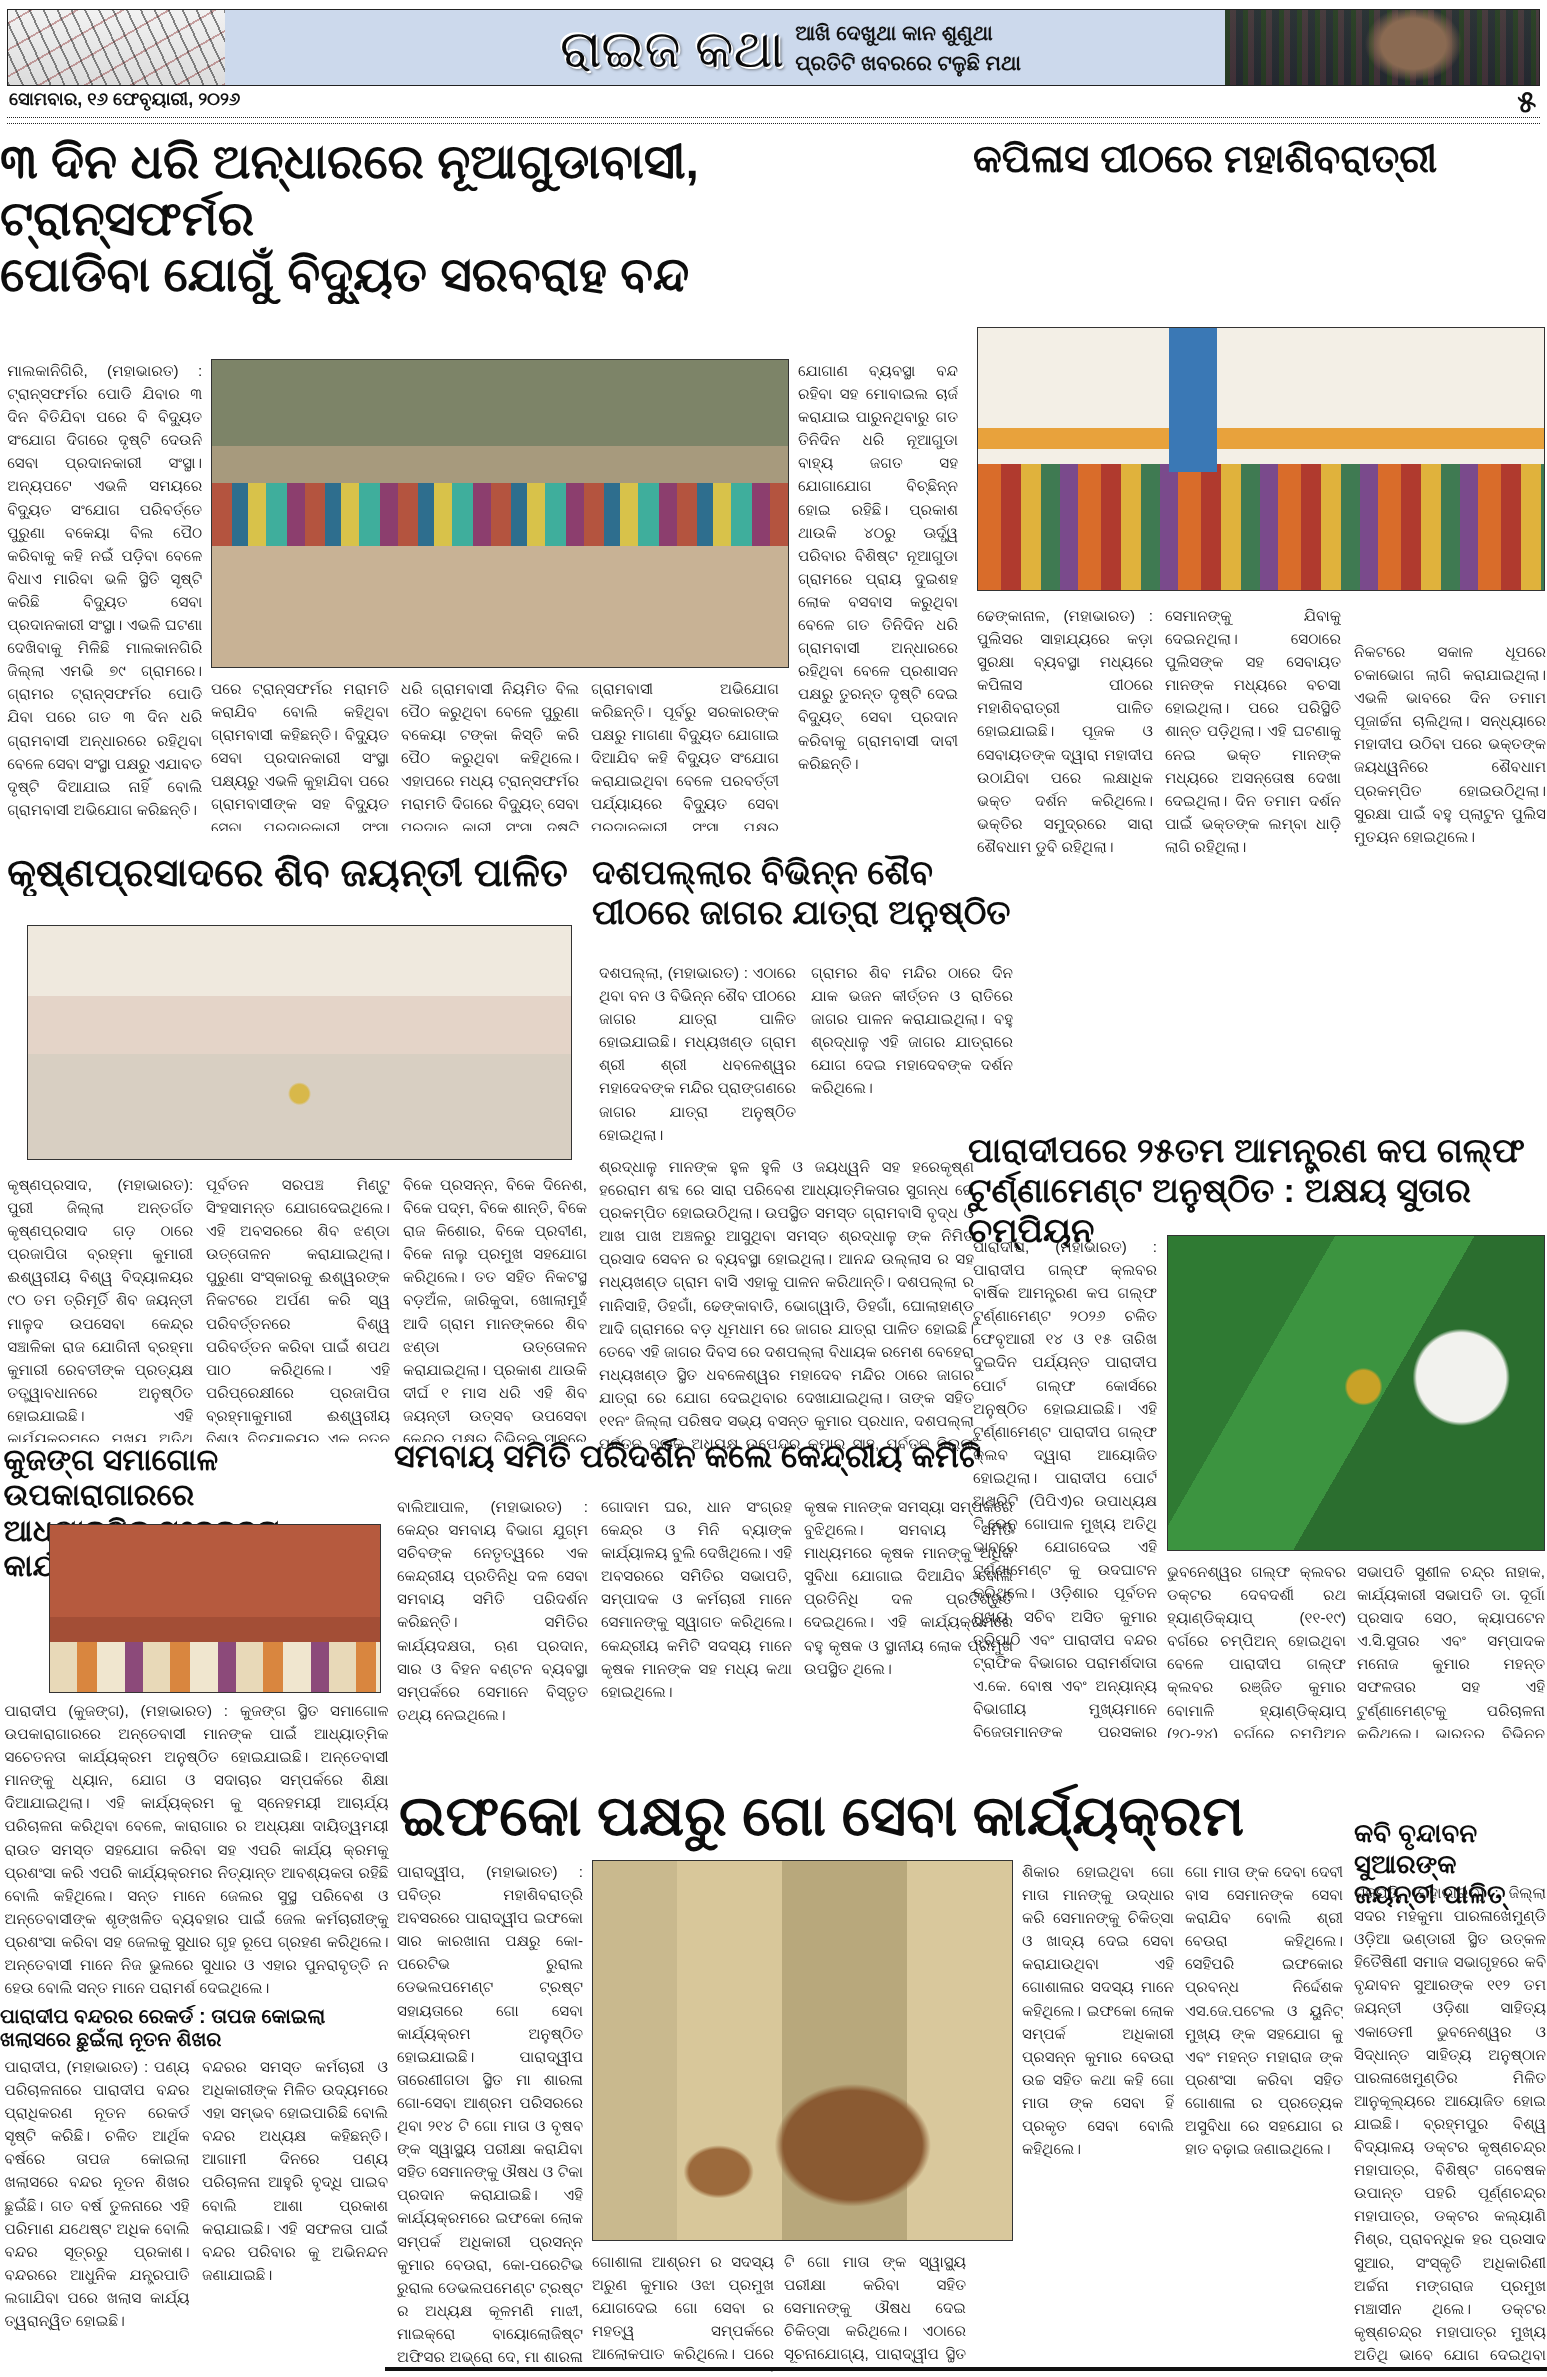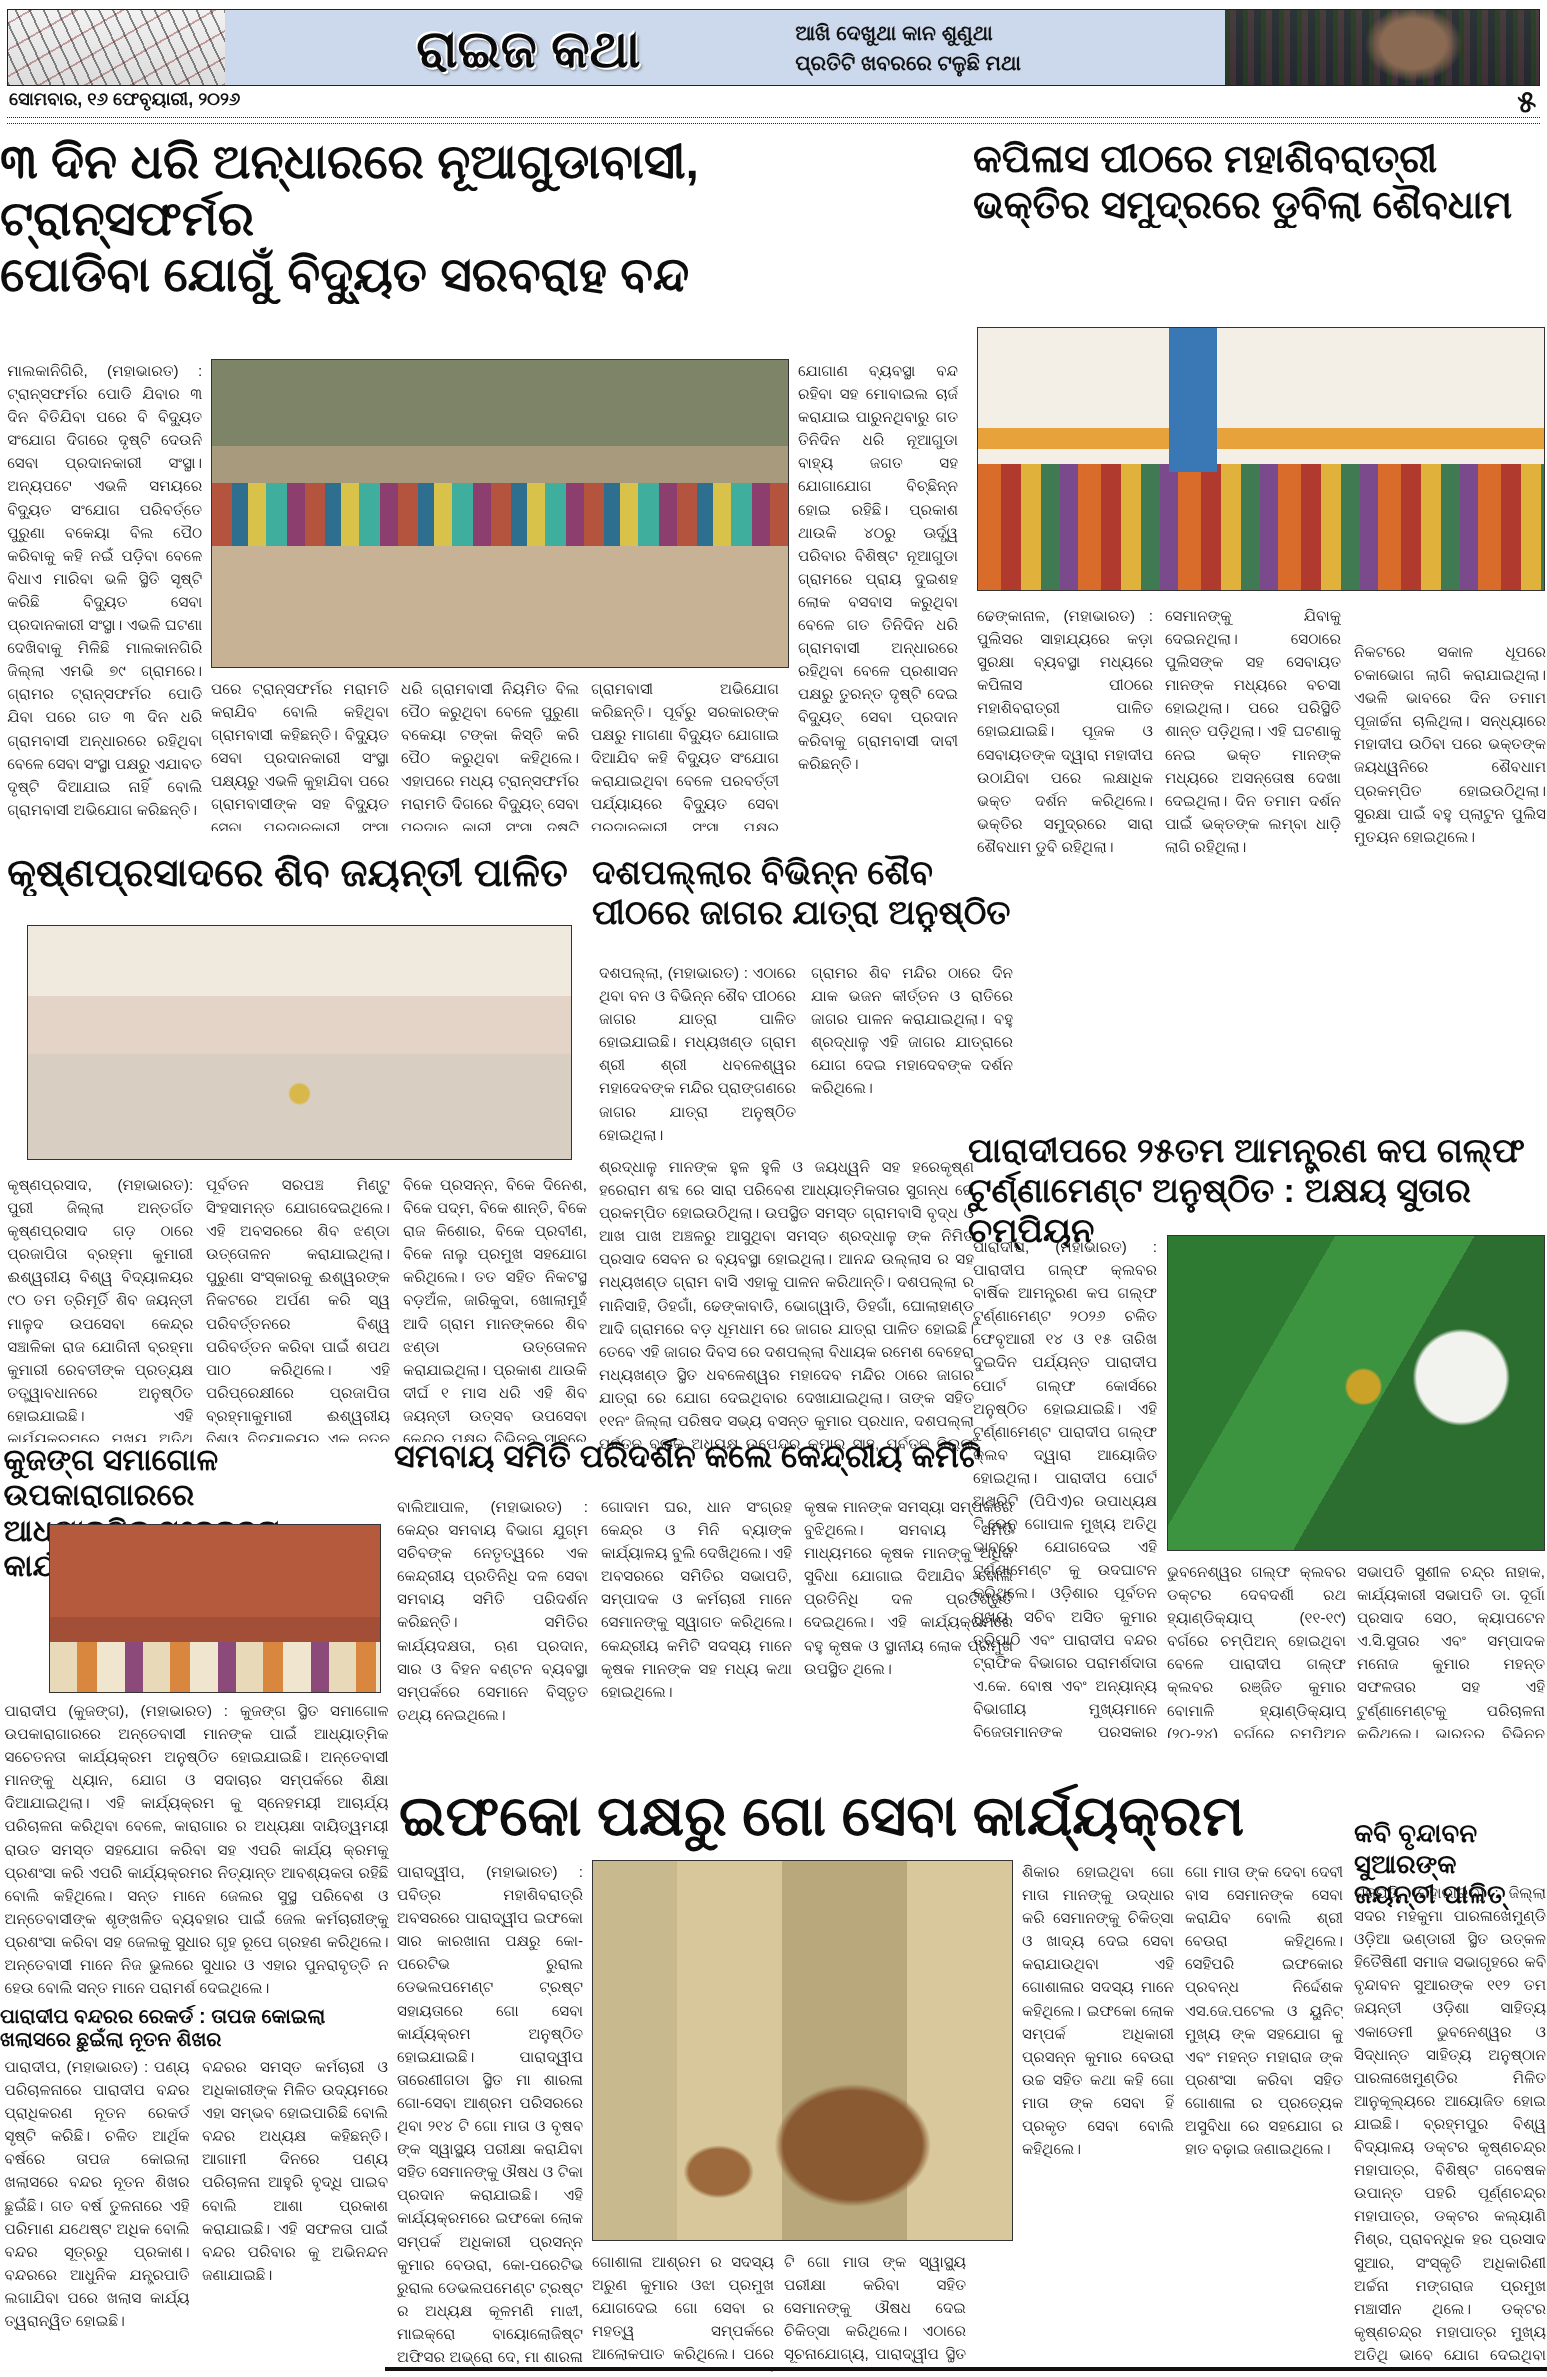--- a/index.html
+++ b/index.html
@@ -30,21 +30,21 @@
   }
   #mast-right{
     position:absolute;right:0;top:0;width:314px;height:100%;
     background:
       radial-gradient(ellipse 81px 63px at 60% 45%, #8a6a52 0 40%, transparent 60%),
       repeating-linear-gradient(90deg, rgba(30,60,30,.5) 0 5.4px, rgba(90,40,80,.4) 5.4px 10.8px, rgba(20,20,60,.4) 10.8px 18px),
       linear-gradient(#3c4a33,#2e3527);
   }
   #mast-title{
     position:absolute;left:408px;top:10.8px;width:368px;height:56px;
-    font-size:52px;font-weight:bold;text-align:left;color:#0a0a0a;
+    font-size:52px;font-weight:normal;text-align:right;color:#0a0a0a;
     text-shadow:1.8px 1.8px 0 #ffffff,-1.8px -1.8px 0 #ffffff,2.7px 2.7px 2.7px rgba(0,0,0,.45);
     line-height:56px;
   }
   .mast-tag{
     position:absolute;left:787px;width:296px;height:27px;
     font-size:20.6px;font-weight:bold;color:#111;line-height:27px;white-space:nowrap;
   }
   #dateline{position:absolute;left:9px;top:89px;width:1529px;height:25px;font-size:18px;font-weight:bold;}
   #pagenum{position:absolute;right:1.8px;top:-5.4px;font-size:30.5px;font-weight:bold;}
   #dotted-rule{
@@ -81,21 +81,20 @@
     repeating-linear-gradient(90deg,#b4543f 0 20px,#2e6e8e 20px 36px,#d8c24a 36px 54px,#3fae9c 54px 75px,#8c3e6e 75px 93px),
     linear-gradient(180deg,transparent 0 55%,#c8b295 55% 100%);
   background-size:100% 100%,100% 32%,100% 100%;background-position:0 0,0 42%,0 0;background-repeat:no-repeat;"></div>
 <div class="col" style="left:798px;top:359px;width:160px;height:473px;">ଯୋଗାଣ ବ୍ୟବସ୍ଥା ବନ୍ଦ ରହିବା ସହ ମୋବାଇଲ ଚାର୍ଜ କରାଯାଇ ପାରୁନଥିବାରୁ ଗତ ତିନିଦିନ ଧରି ନୂଆଗୁଡା ବାହ୍ୟ ଜଗତ ସହ ଯୋଗାଯୋଗ ବିଚ୍ଛିନ୍ନ ହୋଇ ରହିଛି। ପ୍ରକାଶ ଥାଉକି ୪୦ରୁ ଊର୍ଦ୍ଧ୍ୱ ପରିବାର ବିଶିଷ୍ଟ ନୂଆଗୁଡା ଗ୍ରାମରେ ପ୍ରାୟ ଦୁଇଶହ ଲୋକ ବସବାସ କରୁଥିବା ବେଳେ ଗତ ତିନିଦିନ ଧରି ଗ୍ରାମବାସୀ ଅନ୍ଧାରରେ ରହିଥିବା ବେଳେ ପ୍ରଶାସନ ପକ୍ଷରୁ ତୁରନ୍ତ ଦୃଷ୍ଟି ଦେଇ ବିଦ୍ୟୁତ୍ ସେବା ପ୍ରଦାନ କରିବାକୁ ଗ୍ରାମବାସୀ ଦାବୀ କରିଛନ୍ତି।</div>
 <div class="col" style="left:211px;top:677px;width:178px;height:154px;">ପରେ ଟ୍ରାନ୍ସଫର୍ମର ମରାମତି କରାଯିବ ବୋଲି କହିଥିବା ଗ୍ରାମବାସୀ କହିଛନ୍ତି। ବିଦ୍ୟୁତ ସେବା ପ୍ରଦାନକାରୀ ସଂସ୍ଥା ପକ୍ଷ୍ୟରୁ ଏଭଳି କୁହାଯିବା ପରେ ଗ୍ରାମବାସୀଙ୍କ ସହ ବିଦ୍ୟୁତ ସେବା ପ୍ରଦାନକାରୀ ସଂସ୍ଥା ମଧ୍ୟରେ ପୁନଃ ଆଲୋଚନା କରାଯାଇ ଗତ କିଛି ବର୍ଷ</div>
 <div class="col" style="left:401px;top:677px;width:178px;height:154px;">ଧରି ଗ୍ରାମବାସୀ ନିୟମିତ ବିଲ ପୈଠ କରୁଥିବା ବେଳେ ପୁରୁଣା ବକେୟା ଟଙ୍କା କିସ୍ତି କରି ପୈଠ କରୁଥିବା କହିଥିଲେ। ଏହାପରେ ମଧ୍ୟ ଟ୍ରାନ୍ସଫର୍ମର ମରାମତି ଦିଗରେ ବିଦ୍ୟୁତ୍ ସେବା ପ୍ରଦାନ କାରୀ ସଂସ୍ଥା ଦୃଷ୍ଟି ଦେବା ପରିବର୍ତ୍ତେ ଚାପ ପକାଇ ବଳକା ଟଙ୍କା ପରିଶୋଧ କରିବାକୁ କହାଯାଉଥିବା</div>
 <div class="col" style="left:591px;top:677px;width:188px;height:154px;">ଗ୍ରାମବାସୀ ଅଭିଯୋଗ କରିଛନ୍ତି। ପୂର୍ବରୁ ସରକାରଙ୍କ ପକ୍ଷରୁ ମାଗଣା ବିଦ୍ୟୁତ ଯୋଗାଇ ଦିଆଯିବ କହି ବିଦ୍ୟୁତ ସଂଯୋଗ କରାଯାଇଥିବା ବେଳେ ପରବର୍ତ୍ତୀ ପର୍ଯ୍ୟାୟରେ ବିଦ୍ୟୁତ ସେବା ପ୍ରଦାନକାରୀ ସଂସ୍ଥା ପକ୍ଷରୁ ଅଚାନକ ସମସ୍ତ ବକେୟା ପୈଠ କରିବାକୁ</div>
 
 <div class="hl" style="left:973px;top:136px;width:575px;font-size:39px;">
   <div>କପିଳାସ ପୀଠରେ ମହାଶିବରାତ୍ରୀ</div>
-  <div>ଭକ୍ତିର ସମୁଦ୍ରରେ ଡୁବିଲା ଶୈବଧାମ</div>
 </div>
 <div class="photo" style="left:977px;top:327px;width:568px;height:264px;
   background:
     linear-gradient(90deg,transparent 0 43%,#3a78b5 43% 57%,transparent 57%),
     linear-gradient(180deg,#f3efe6 0 38%,#e8a23c 38% 46%,#f3efe6 46% 52%,transparent 52%),
     repeating-linear-gradient(90deg,#d96c2a 0 23px,#b03a2e 23px 43px,#e0b23c 43px 63px,#3f7a52 63px 82px,#7a4a8c 82px 100px),
     #caa36a;
   background-size:60% 55%,100% 100%,100% 52%,100% 100%;background-position:20% 0,0 0,0 100%,0 0;background-repeat:no-repeat;"></div>
 <div class="col" style="left:977px;top:604px;width:176px;height:513px;">ଢେଙ୍କାନାଳ, (ମହାଭାରତ) : ପୁଲିସର ସାହାଯ୍ୟରେ କଡ଼ା ସୁରକ୍ଷା ବ୍ୟବସ୍ଥା ମଧ୍ୟରେ କପିଳାସ ପୀଠରେ ମହାଶିବରାତ୍ରୀ ପାଳିତ ହୋଇଯାଇଛି। ପୂଜକ ଓ ସେବାୟତଙ୍କ ଦ୍ୱାରା ମହାଦୀପ ଉଠାଯିବା ପରେ ଲକ୍ଷାଧିକ ଭକ୍ତ ଦର୍ଶନ କରିଥିଲେ। ଭକ୍ତିର ସମୁଦ୍ରରେ ସାରା ଶୈବଧାମ ଡୁବି ରହିଥିଲା।</div>
 <div class="col" style="left:1165px;top:604px;width:176px;height:513px;">ସେମାନଙ୍କୁ ଯିବାକୁ ଦେଇନଥିଲା। ସେଠାରେ ପୁଲିସଙ୍କ ସହ ସେବାୟତ ମାନଙ୍କ ମଧ୍ୟରେ ବଚସା ହୋଇଥିଲା। ପରେ ପରିସ୍ଥିତି ଶାନ୍ତ ପଡ଼ିଥିଲା। ଏହି ଘଟଣାକୁ ନେଇ ଭକ୍ତ ମାନଙ୍କ ମଧ୍ୟରେ ଅସନ୍ତୋଷ ଦେଖା ଦେଇଥିଲା। ଦିନ ତମାମ ଦର୍ଶନ ପାଇଁ ଭକ୍ତଙ୍କ ଲମ୍ବା ଧାଡ଼ି ଲାଗି ରହିଥିଲା।</div>

